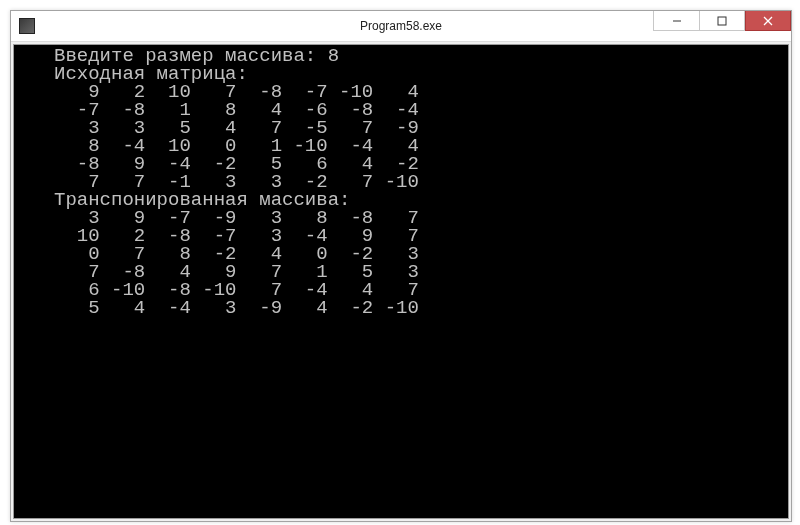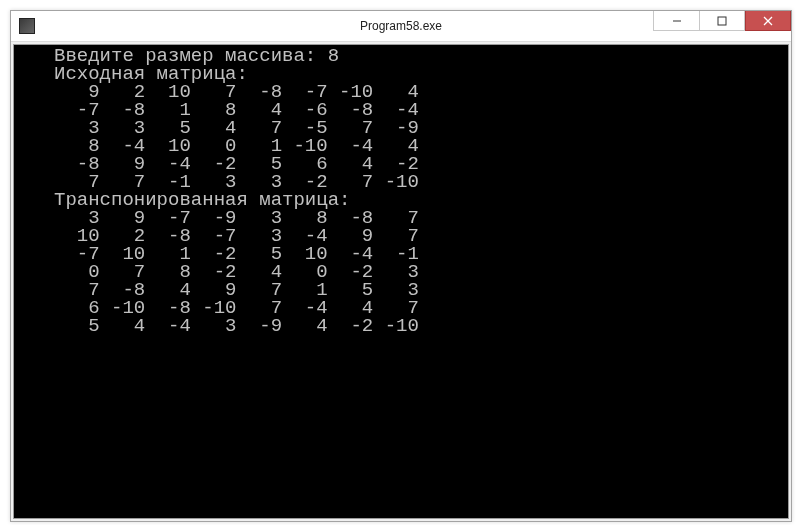--- a/index.html
+++ b/index.html
@@ -163,24 +163,23 @@
     <div class="console">
       <div class="console-inner" id="console-inner">
           <div class="line">Введите размер массива: 8</div>
           <div class="line">Исходная матрица:</div>
           <div class="line">   9   2  10   7  -8  -7 -10   4</div>
           <div class="line">  -7  -8   1   8   4  -6  -8  -4</div>
           <div class="line">   3   3   5   4   7  -5   7  -9</div>
           <div class="line">   8  -4  10   0   1 -10  -4   4</div>
           <div class="line">  -8   9  -4  -2   5   6   4  -2</div>
           <div class="line">   7   7  -1   3   3  -2   7 -10</div>
-          <div class="line">Транспонированная матрица:</div>
+          <div class="line">Транспонированная массива:</div>
           <div class="line">   3   9  -7  -9   3   8  -8   7</div>
           <div class="line">  10   2  -8  -7   3  -4   9   7</div>
-          <div class="line">  -7  10   1  -2   5  10  -4  -1</div>
           <div class="line">   0   7   8  -2   4   0  -2   3</div>
           <div class="line">   7  -8   4   9   7   1   5   3</div>
           <div class="line">   6 -10  -8 -10   7  -4   4   7</div>
           <div class="line">   5   4  -4   3  -9   4  -2 -10</div>
         </div>
     </div>
   </div>
 
 </div>
 

